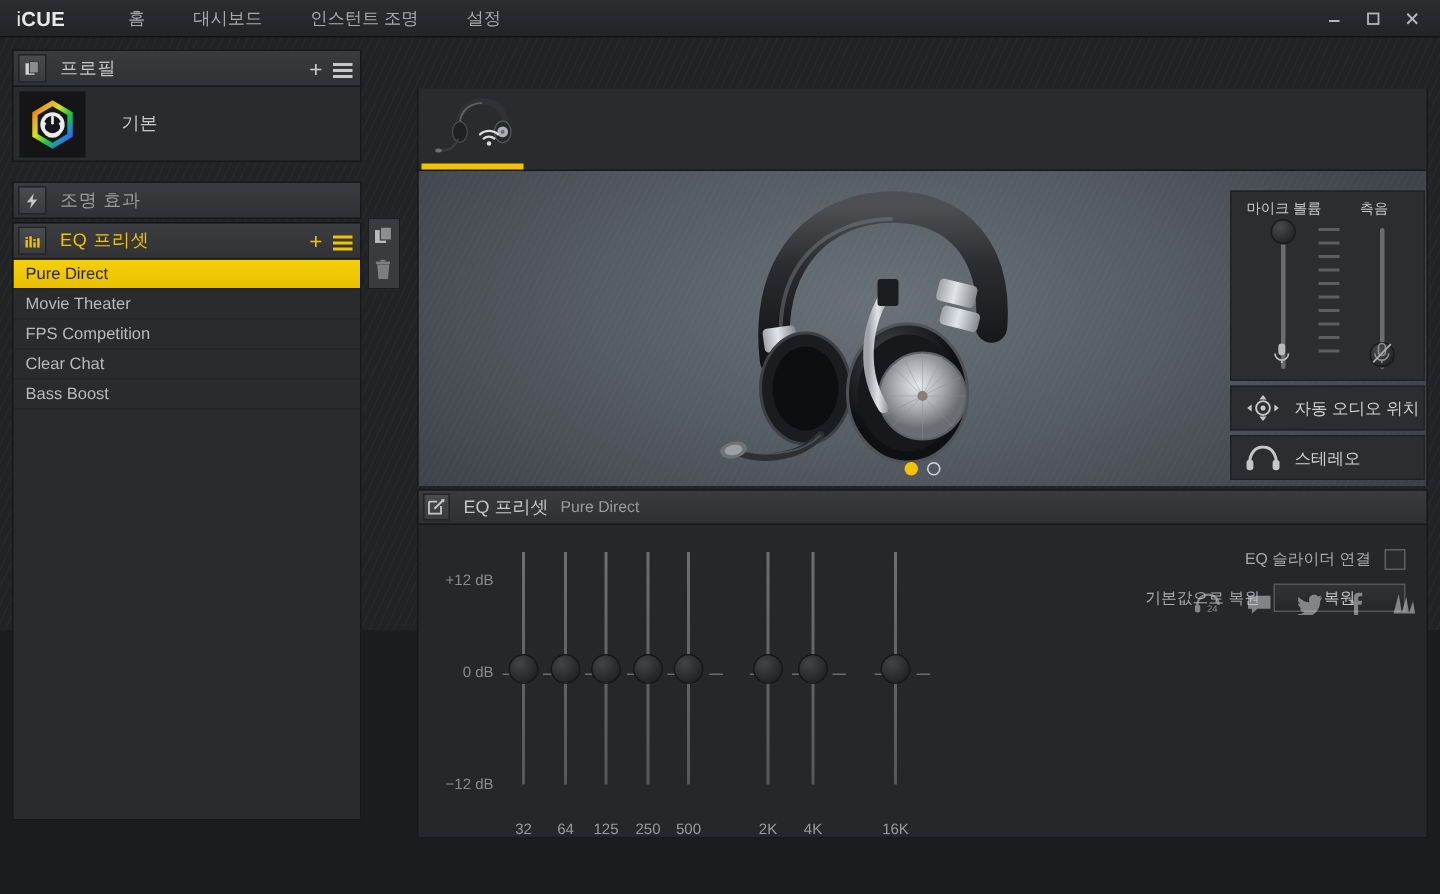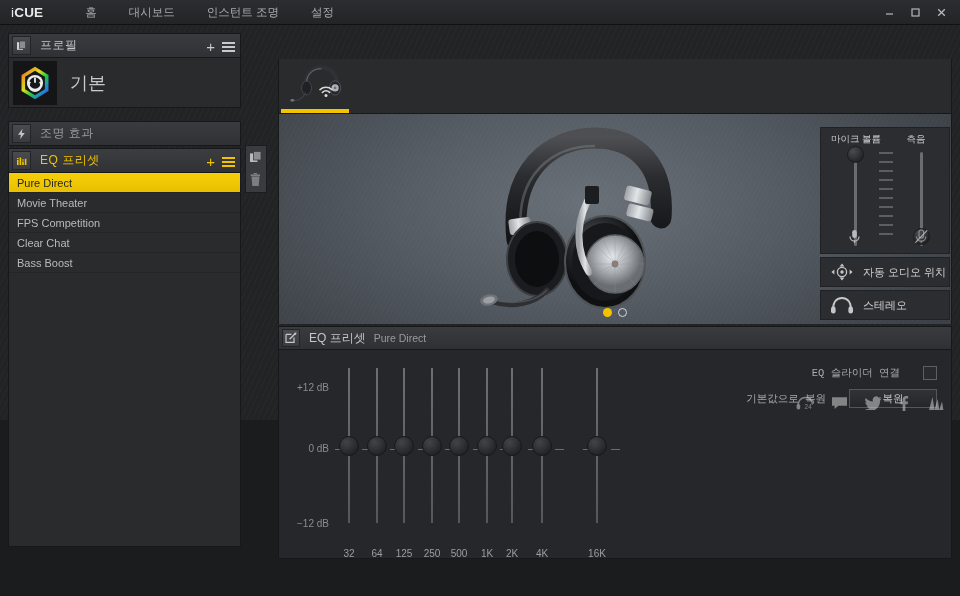--- a/index.html
+++ b/index.html
@@ -80,21 +80,21 @@
 
   #profile-body {
     background: #2a2b2d; border: 1px solid #17181a; border-top: none;
     height: 50px; display: flex; align-items: center; padding: 0 0 0 4px;
   }
   .profile-thumb {
     width: 44px; height: 44px; background: #151517;
     display: flex; align-items: center; justify-content: center; flex: none;
   }
   .hexlogo { width: 36px; height: 36px; }
-  .profile-name { margin-left: 13px; font-size: 18px; color: #c9cacc; }
+  .profile-name { margin-left: 24px; font-size: 12px; color: #c9cacc; }
 
   #fx-header { margin-top: 13px; }
   #fx-header .ph-title { color: #9b9c9e; text-align: center; }
   #eq-header { margin-top: 2px; }
 
   #eqlist {
     border: 1px solid #17181a; border-top: none;
     background: #2a2b2d; height: 374px; overflow: hidden;
   }
   .eqrow {
@@ -242,21 +242,21 @@
   }
   .zero-dash {
     position: absolute; height: 1px; background: #6b6c6f; top: 99px;
   }
 
   #eqopts { position: absolute; right: 14px; top: 16px; width: 340px; }
   .optrow {
     display: flex; align-items: center; justify-content: flex-end;
     margin-bottom: 9px;
   }
-  .optlabel { font-size: 10.5px; color: #a9aaac; margin-right: 23px; font-family: Liberation Mono, monospace; }
+  .optlabel { font-size: 10.5px; color: #a9aaac; margin-right: 9px; }
   .optcheck {
     width: 14px; height: 14px; background: #2a2b2e;
     border: 1px solid #5e5f62; cursor: pointer;
   }
   .optbtn {
     width: 88px; height: 19px; background: linear-gradient(#313236,#26272a);
     border: 1px solid #55565a; color: #c8c9cb; font-size: 10.5px;
     display: flex; align-items: center; justify-content: center;
     cursor: pointer; font-family: inherit;
   }
@@ -617,25 +617,20 @@
       <div class="eqband" style="left:141px">
         <div class="eq-track"></div>
         <div class="eq-thumb" style="top:68px"></div>
         <div class="eq-freq">250</div>
       </div>
       <div class="eqband" style="left:168px">
         <div class="eq-track"></div>
         <div class="eq-thumb" style="top:68px"></div>
         <div class="eq-freq">500</div>
       </div>
-      <div class="eqband" style="left:196px">
-        <div class="eq-track"></div>
-        <div class="eq-thumb" style="top:68px"></div>
-        <div class="eq-freq">1K</div>
-      </div>
       <div class="eqband" style="left:221px">
         <div class="eq-track"></div>
         <div class="eq-thumb" style="top:68px"></div>
         <div class="eq-freq">2K</div>
       </div>
       <div class="eqband" style="left:251px">
         <div class="eq-track"></div>
         <div class="eq-thumb" style="top:68px"></div>
         <div class="eq-freq">4K</div>
       </div>

